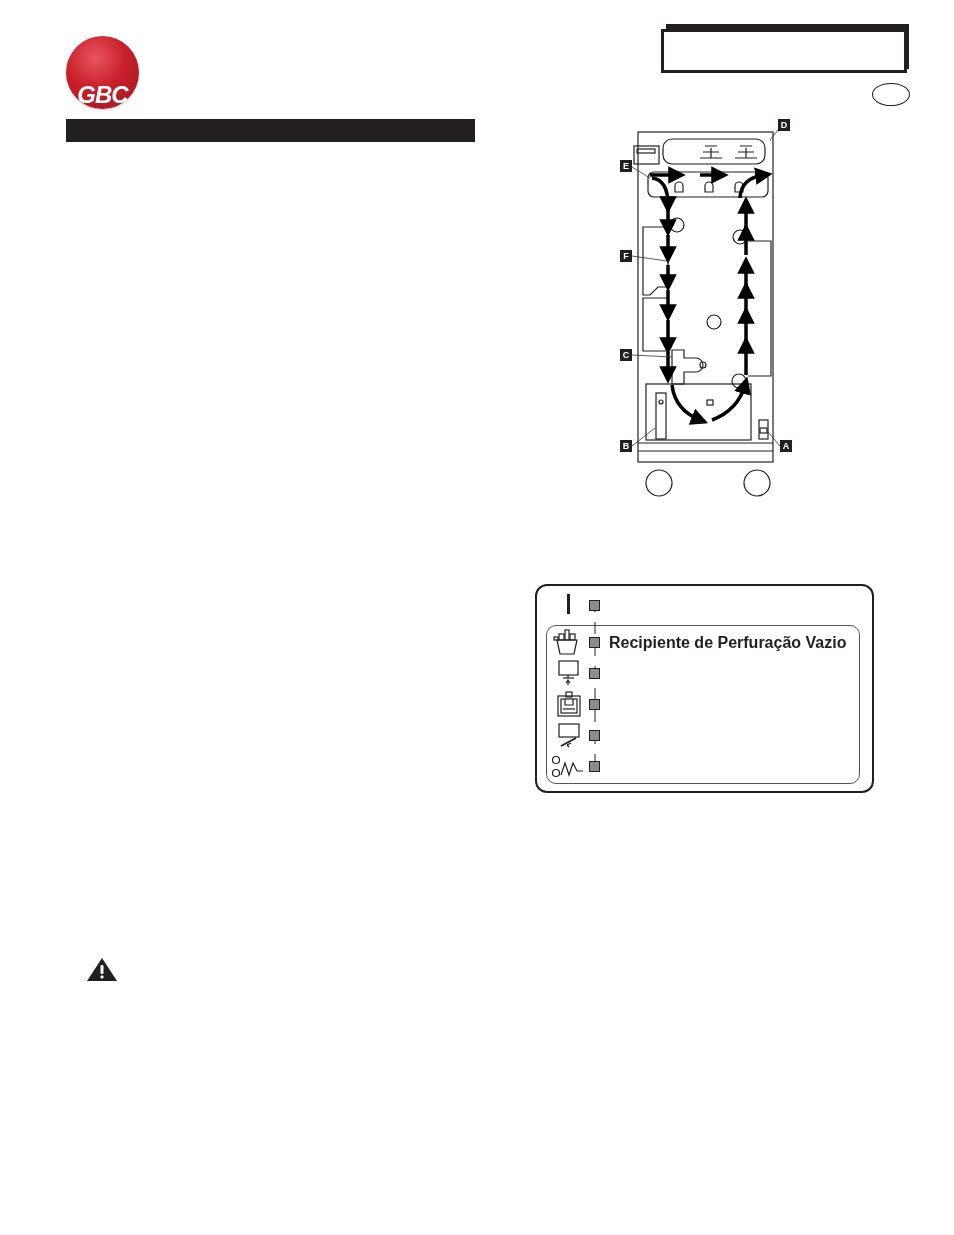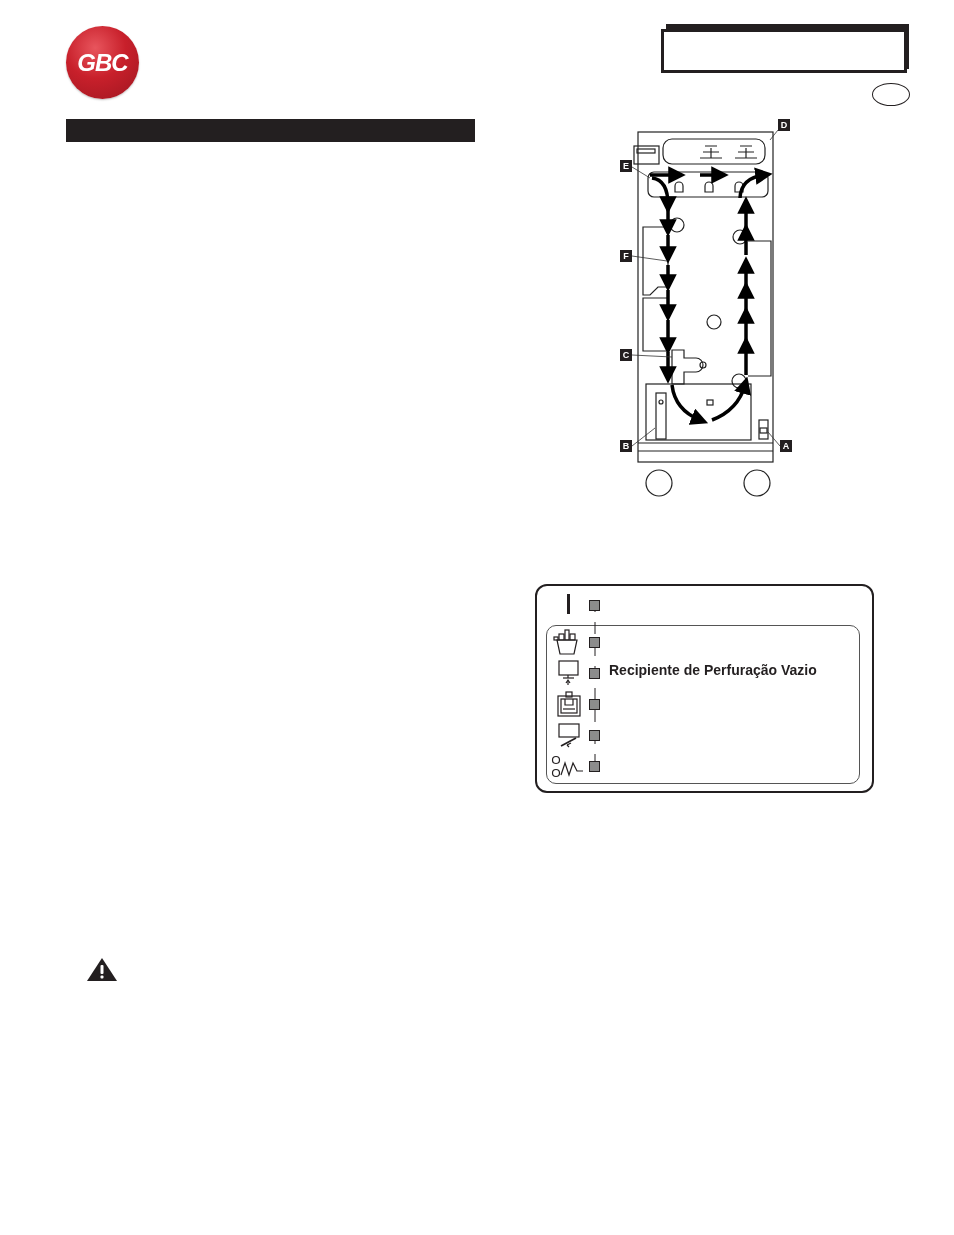--- a/index.html
+++ b/index.html
@@ -1,30 +1,30 @@
 <!DOCTYPE html>
 <html><head>
 <meta charset="utf-8">
 <style>
   html, body { margin:0; padding:0; background:#ffffff; }
   body { width:954px; height:1235px; position:relative; overflow:hidden; font-family:"Liberation Sans", sans-serif; color:#231f20; }
   .abs { position:absolute; }
-  .logo { left:66px; top:26px; width:73px; height:73px; border-radius:50%;
+  .logo { left:66px; top:36px; width:73px; height:73px; border-radius:50%;
           background:radial-gradient(circle at 40% 30%, #e8555d 0%, #c8202b 45%, #9e1620 100%);
-          box-shadow:0 1px 2px rgba(0,0,0,0.25); display:flex; align-items:center; justify-content:center; }
+          box-shadow:0 1px 2px rgba(0,0,0,0.25); display:flex; align-items:flex-end; justify-content:center; }
   .logo-text { color:#fff; font-weight:bold; font-size:24px; letter-spacing:-1px; font-style:italic; }
   .title-box-shadow { left:666px; top:24px; width:243px; height:45px; background:#231f20; }
   .title-box { left:661px; top:29px; width:240px; height:38px; background:#fff; border:3px solid #231f20; box-sizing:content-box; }
   .lang-oval { left:872px; top:83px; width:36px; height:21px; border:1.5px solid #231f20; border-radius:50%; }
   .section-bar { left:66px; top:119px; width:409px; height:23px; background:#231f20; }
   .warning { left:86px; top:956px; }
   .panel-outer { left:535px; top:584px; width:339px; height:209px; border:2px solid #231f20; border-radius:12px; box-sizing:border-box; }
   .panel-inner { left:546px; top:625px; width:314px; height:159px; border:1.2px solid #555; border-radius:10px; box-sizing:border-box; }
   .led { width:9px; height:9px; background:#8c8c8c; border:1px solid #231f20; }
-  .led-label { font-size:14px; font-weight:bold; white-space:nowrap;margin-top:28px; }
+  .led-label { font-size:16px; font-weight:bold; white-space:nowrap; }
 </style>
 </head>
 <body>
 
 <div class="abs logo">
   <span class="logo-text">GBC</span>
 </div>
 
 <div class="abs title-box-shadow"></div>
 <div class="abs title-box">

